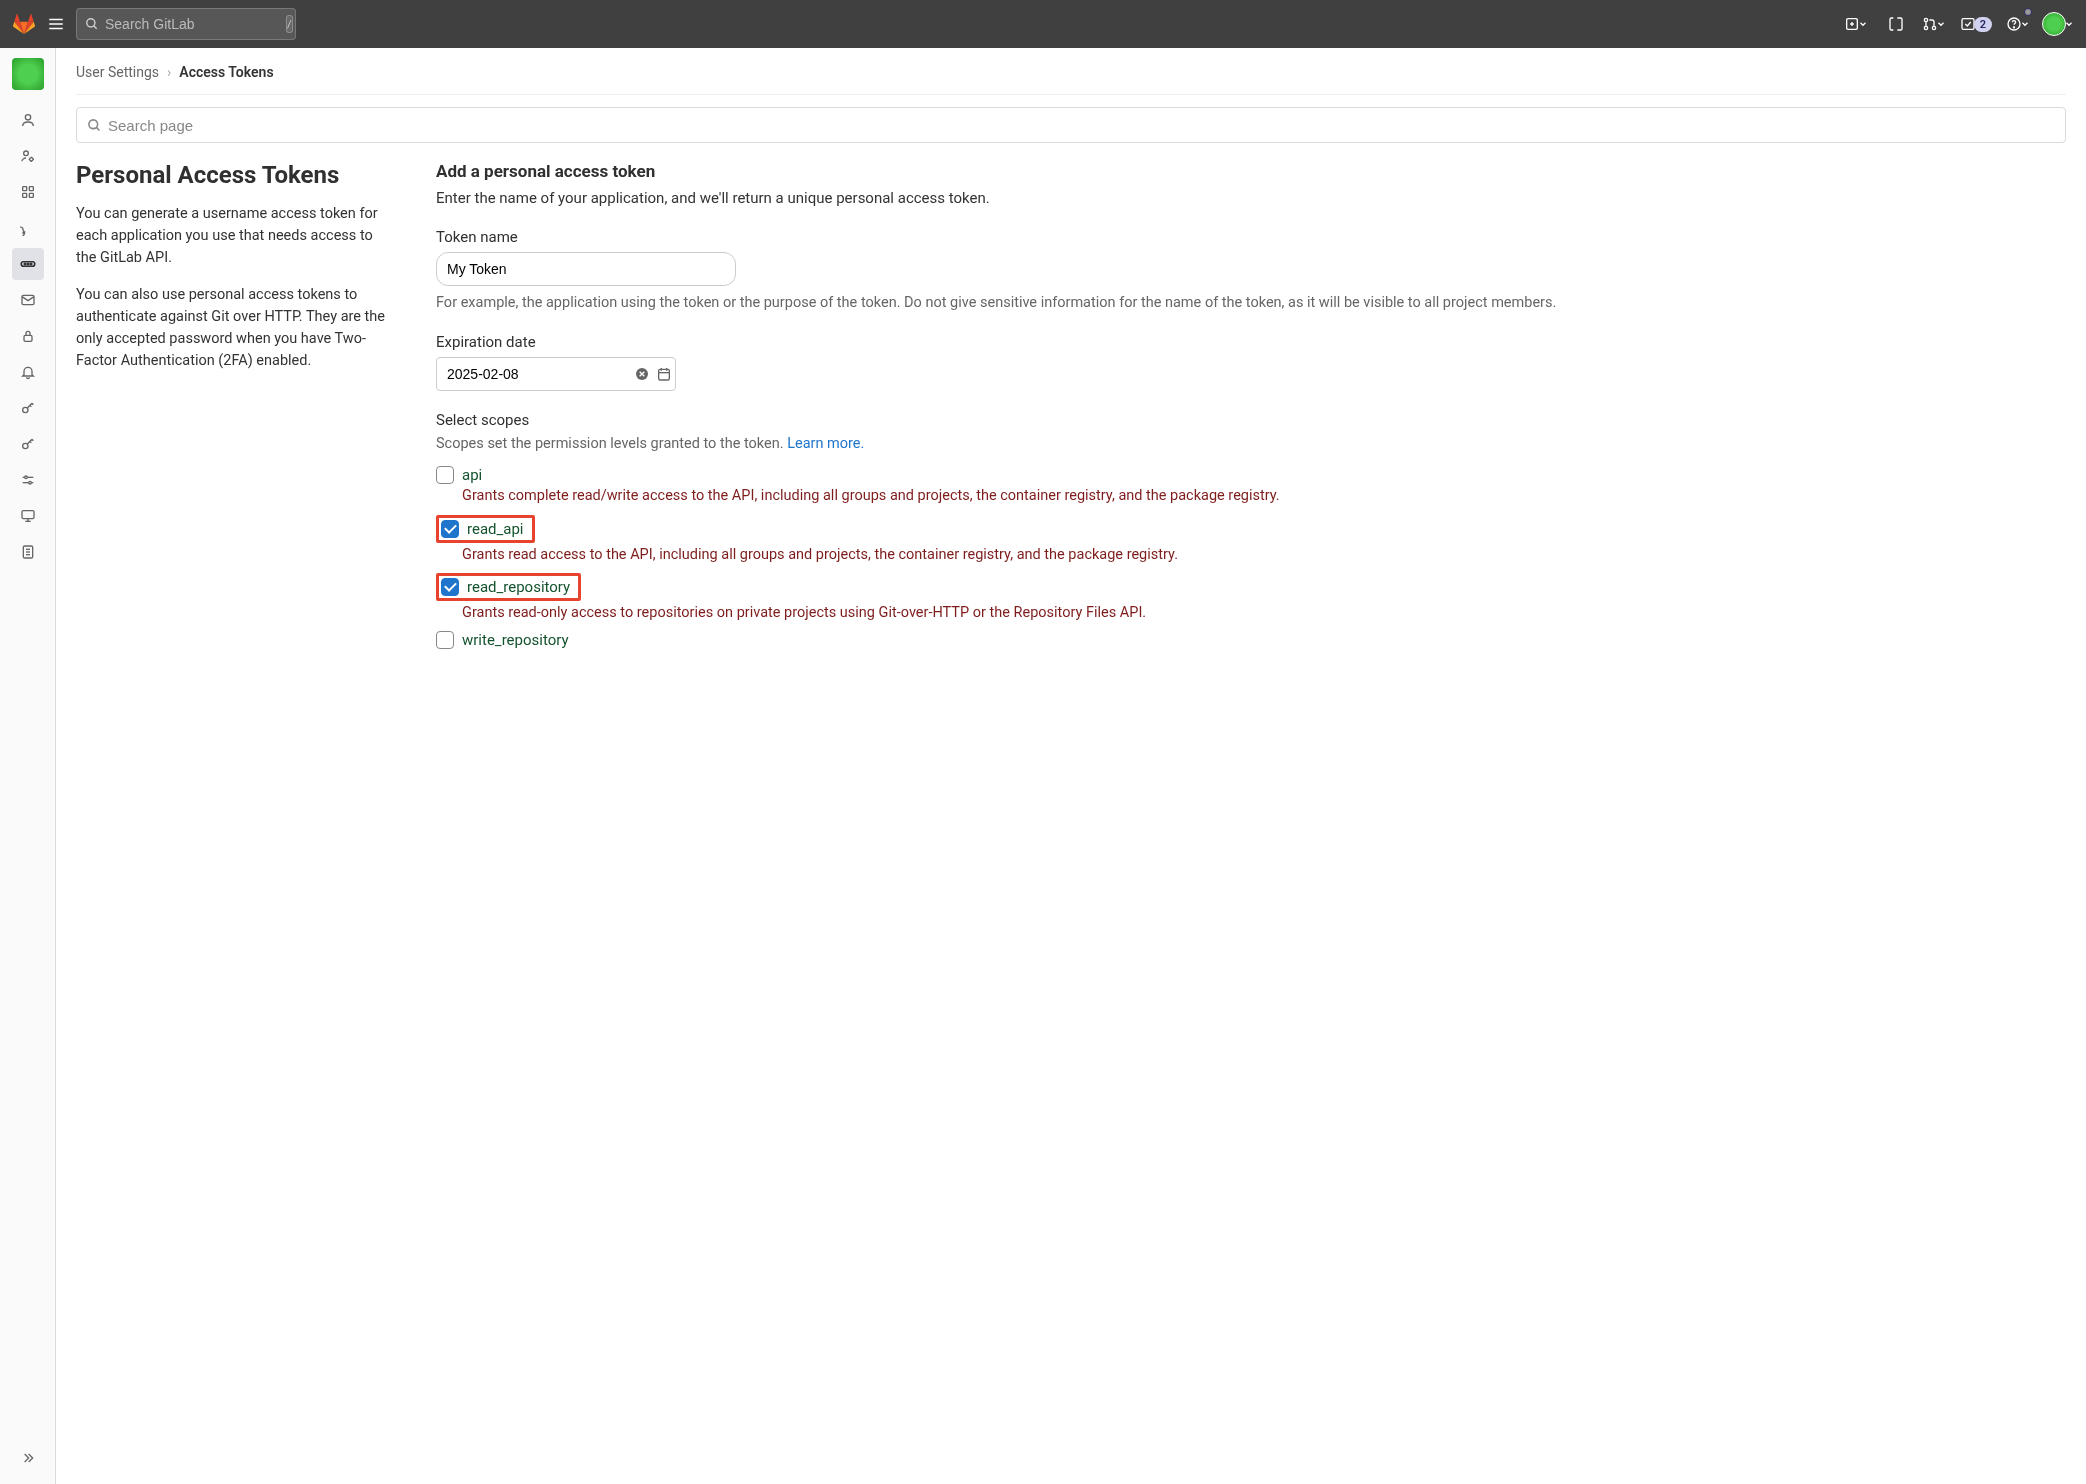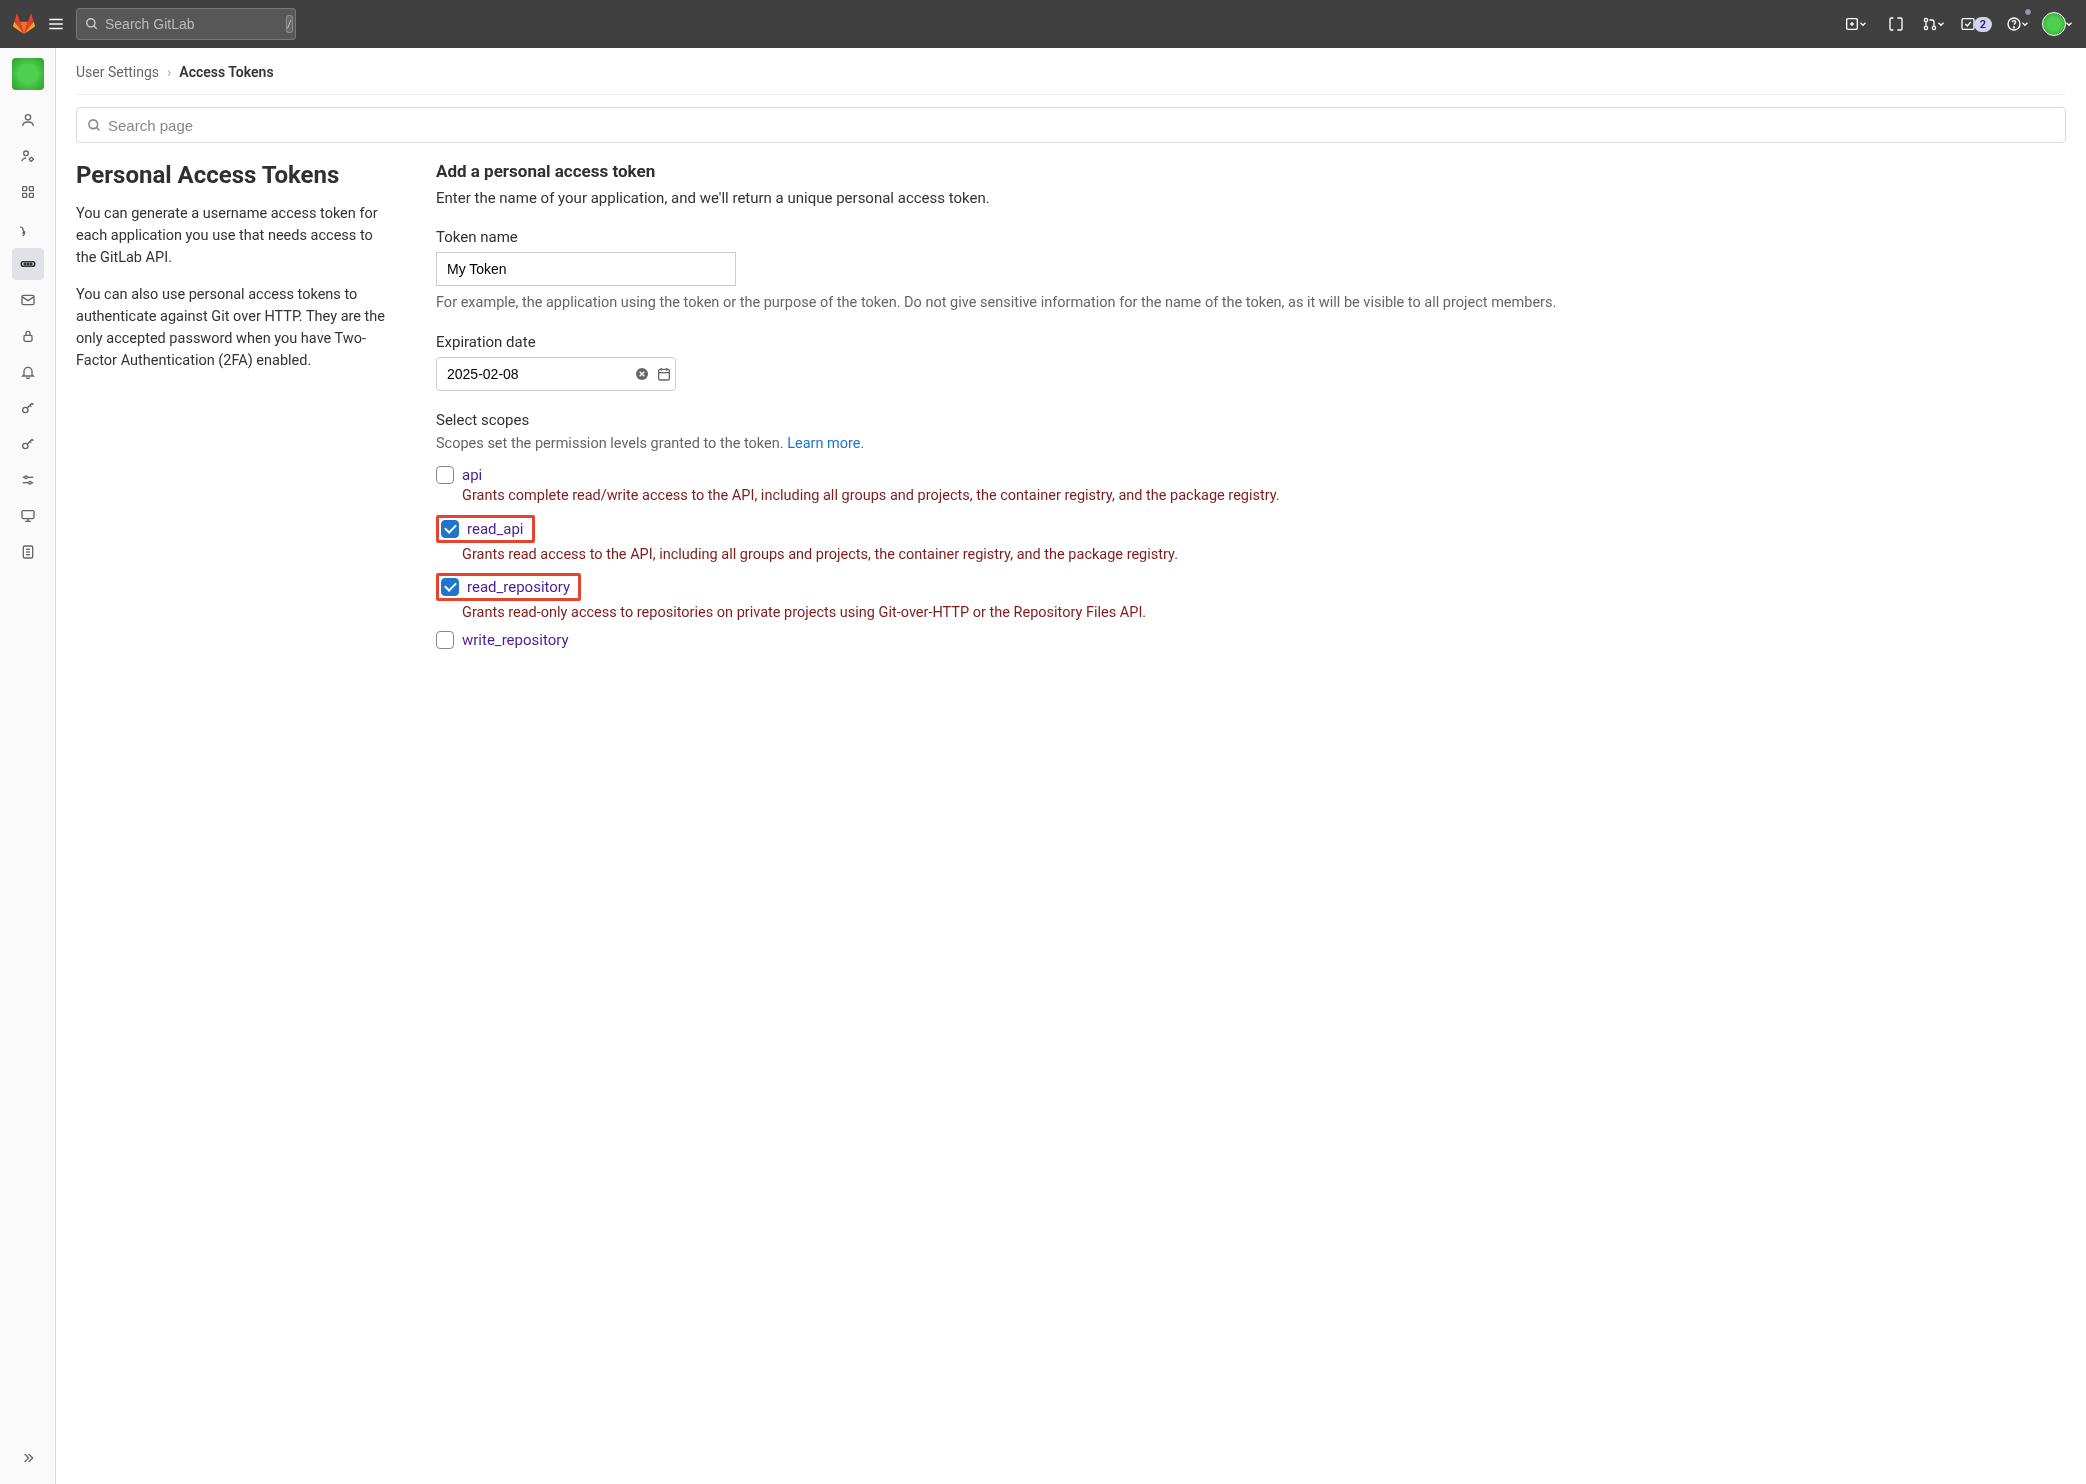--- a/index.html
+++ b/index.html
@@ -47,36 +47,36 @@
     .right-col { flex: 1; }
 
     h1.page-title { font-size: 24px; font-weight: 700; margin-bottom: 14px; color: #303030; }
     .left-col p { font-size: 14.5px; color: #333; line-height: 1.5; margin-bottom: 16px; }
 
     .right-col h2.section-title { font-size: 17px; font-weight: 700; margin-bottom: 6px; color: #303030; }
     .right-col .section-desc { font-size: 15px; color: #333; margin-bottom: 18px; line-height: 1.5; }
 
     .form-group { margin-bottom: 20px; }
     .form-label { font-size: 15px; font-weight: 400; display: block; margin-bottom: 6px; color: #303030; }
-    .form-input { border: 1px solid #ccc; border-radius: 0; height: 34px; padding: 0 10px; font-size: 14px; width: 300px; outline: none; }
+    .form-input { border: 1px solid #ccc; border-radius: 12px; height: 34px; padding: 0 10px; font-size: 14px; width: 300px; outline: none; }
     .form-help { font-size: 14.5px; color: #666; margin-top: 6px; line-height: 1.5; }
 
     .date-wrap { display: flex; align-items: center; border: 1px solid #ccc; border-radius: 4px; height: 34px; width: 240px; padding: 0 8px 0 10px; gap: 6px; }
     .date-wrap input { border: none; outline: none; flex: 1; font-size: 14px; }
     .date-icon { color: #888; cursor: pointer; display: flex; }
 
     .scopes-desc { font-size: 14.5px; color: #666; margin-bottom: 14px; }
     .scopes-desc a { color: #1f75cb; text-decoration: none; }
 
     .scope-item { margin-bottom: 8px; }
     .scope-head { display: flex; align-items: center; gap: 8px; }
     .scope-check { width: 18px; height: 18px; border: 1.5px solid #888; border-radius: 4px; cursor: pointer; flex-shrink: 0; display: flex; align-items: center; justify-content: center; }
     .scope-check.checked { background: #1f75cb; border-color: #1f75cb; }
     .scope-check.checked::after { content: ""; width: 5px; height: 9px; border: solid #fff; border-width: 0 2px 2px 0; transform: rotate(45deg); margin-top: -2px; }
-    .scope-name { font-size: 15px; color: #4c1d95; }
+    .scope-name { font-size: 15px; color: #14532d; }
     .scope-desc { font-size: 14.5px; color: #7f1d1d; margin-left: 26px; line-height: 1.4; margin-top: 2px; }
     .highlight-box { display: inline-flex; align-items: center; border: 3px solid #e8432e; border-radius: 2px; padding: 2px 8px 2px 2px; gap: 8px; }
     .highlight-box .scope-check { margin-left: 0; }
   </style>
 </head>
 <body>
 
 <div class="topbar">
   <div class="logo">
     <svg width="22" height="22" viewBox="0 0 24 24">

